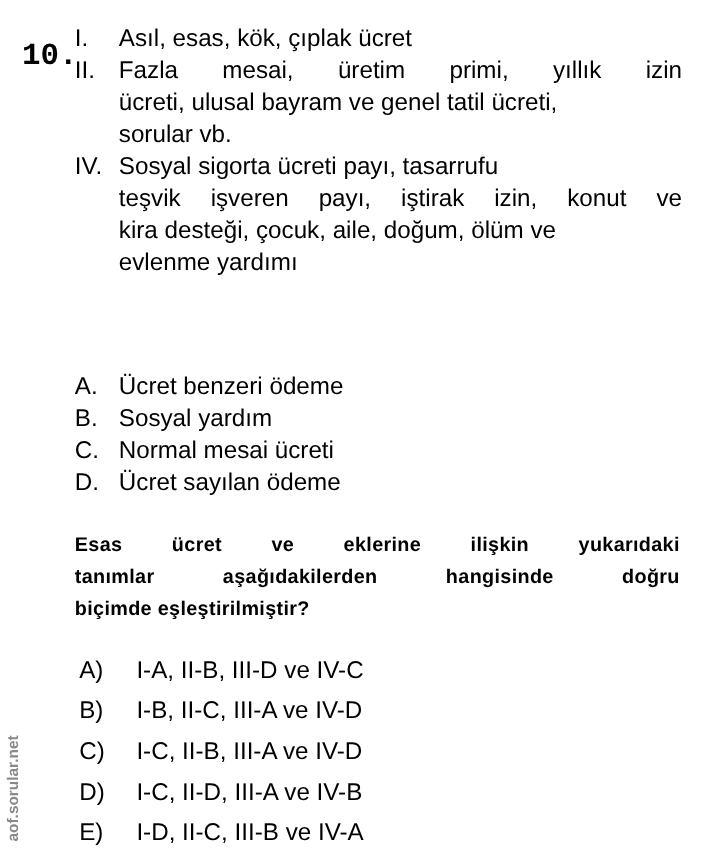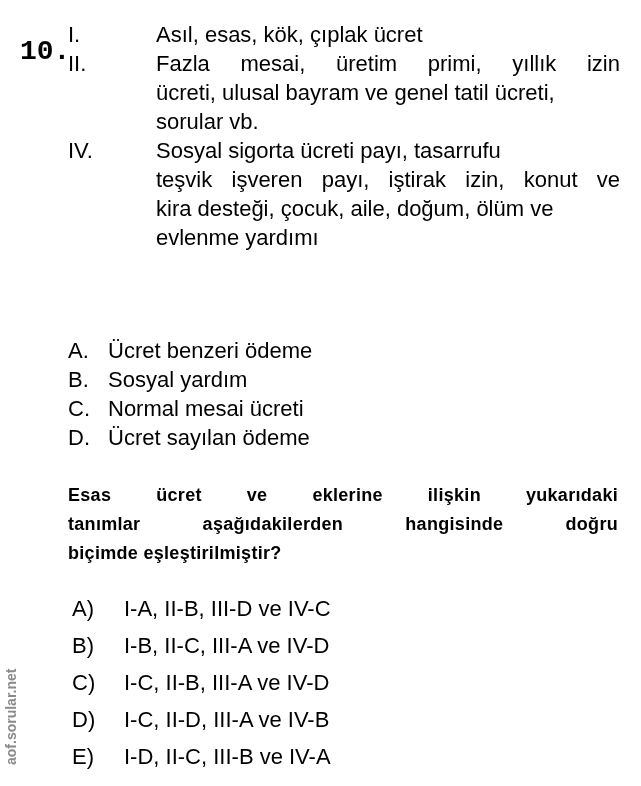--- a/index.html
+++ b/index.html
@@ -3,21 +3,21 @@
   <meta charset="utf-8">
   <style>
     html, body { margin: 0; padding: 0; background: #ffffff; }
     body { width: 641px; height: 786px; position: relative; overflow: hidden;
            font-family: "Liberation Sans", sans-serif; color: #000; }
     .qnum { position: absolute; left: 20px; top: 36px; font-size: 28px; font-weight: bold; font-family: Liberation Mono, monospace; }
     .items { position: absolute; left: 68px; top: 20px; width: 552px; }
     .item { display: flex; font-size: 22px; line-height: 29px; }
     .roman { width: 40px; flex: none; }
     .itext { flex: 1; text-align: justify; }
-    .itext .ln { display: block; text-align: justify; text-align-last: justify; margin-left: 48px; }
+    .itext .ln { display: block; text-align: justify; text-align-last: justify; }
     .itext .ln.last { text-align-last: left; }
     .defs { position: absolute; left: 68px; top: 336px; }
     .def { display: flex; font-size: 22px; line-height: 29px; }
     .def .lt { width: 40px; flex: none; }
     .stem { position: absolute; left: 68px; top: 481px; width: 550px; font-size: 18px;
             font-weight: bold; line-height: 29px; letter-spacing: 0.3px; }
     .stem .ln { display: block; text-align: justify; text-align-last: justify; }
     .stem .ln.last { text-align-last: left; }
     .opts { position: absolute; left: 72px; top: 590px; }
     .opt { display: flex; font-size: 22px; height: 37px; line-height: 37px; cursor: pointer; }

